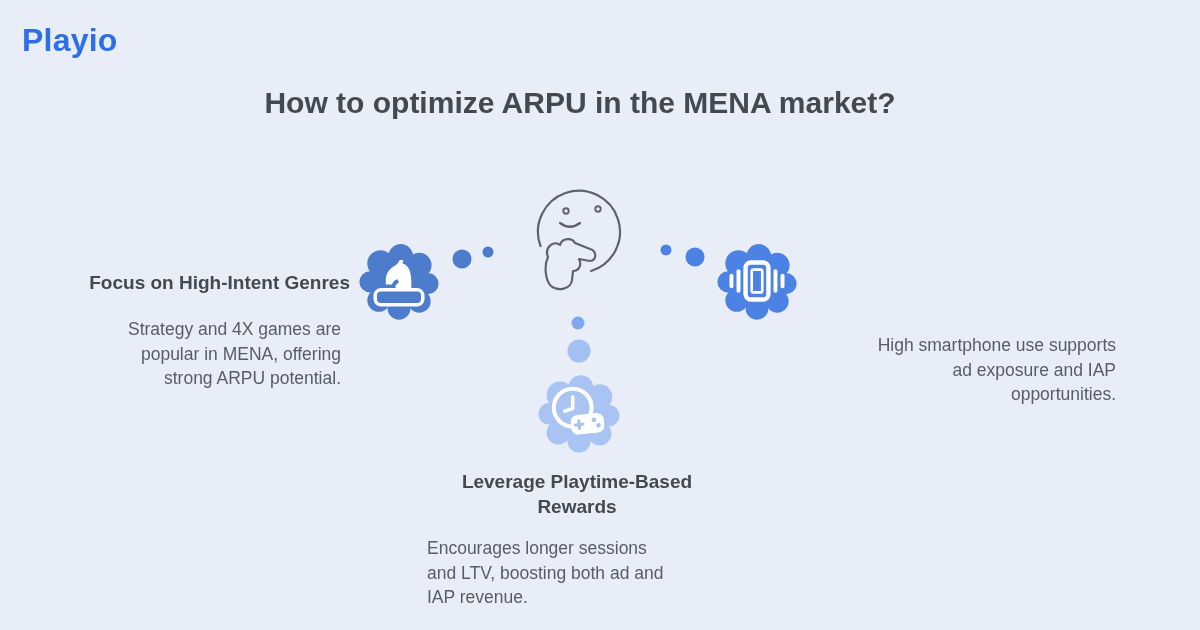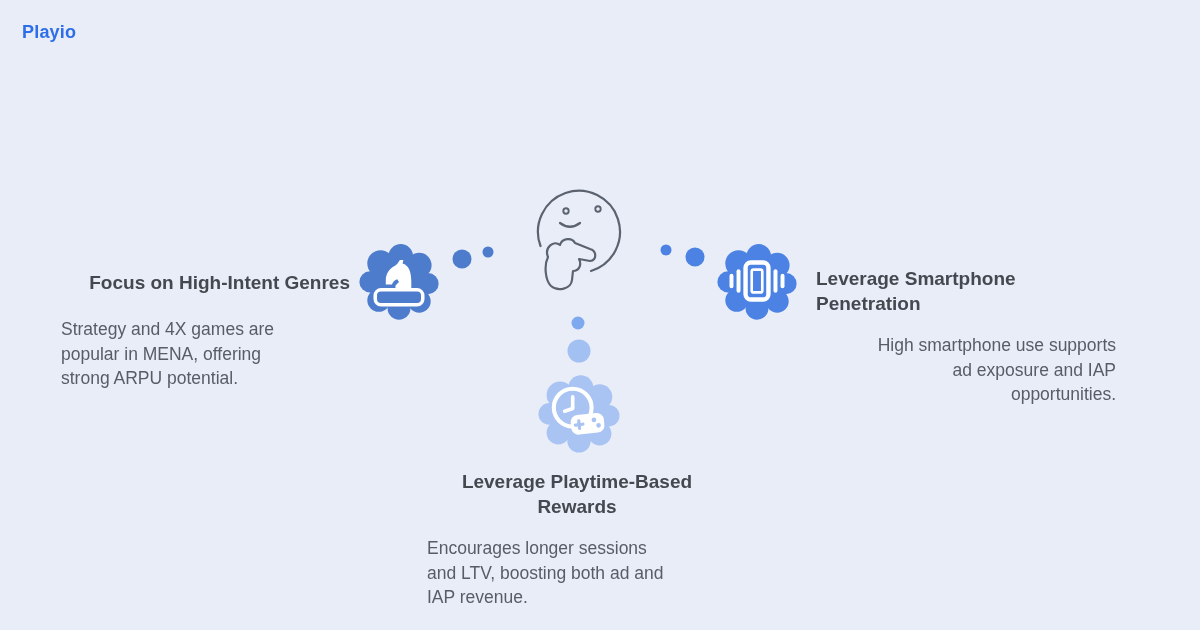--- a/index.html
+++ b/index.html
@@ -7,21 +7,21 @@
   #canvas {
     position: relative;
     width: 1200px;
     height: 630px;
     background: var(--background, #e9edf8);
     overflow: hidden;
   }
   .logo {
     position: absolute;
     left: 22px; top: 22px;
-    font-size: 18px;
+    font-size: 32px;
     font-weight: 800;
     letter-spacing: 0.2px;
     color: var(--logo-blue, #2e6fe9);
   }
   .title {
     position: absolute;
     left: 0; top: 86px;
     width: 1160px;
     text-align: center;
     font-size: 30px;
@@ -38,21 +38,21 @@
   }
   .body-text {
     position: absolute;
     font-size: 17.5px;
     font-weight: 400;
     line-height: 24.5px;
     color: var(--body-text, #575d66);
     white-space: pre-line;
   }
   .h-left  { left: 30px;  top: 270px; width: 320px; text-align: right; }
-  .b-left  { left: 61px;  top: 317px; width: 280px; text-align: left; }
+  .b-left  { left: 61px;  top: 317px; width: 280px; text-align: right; }
   .h-right { left: 816px; top: 266px; width: 270px; text-align: left; }
   .b-right { left: 816px; top: 333px; width: 300px; text-align: right; }
   .h-bottom{ left: 427px; top: 469px; width: 300px; text-align: center; }
   .b-bottom{ left: 427px; top: 536px; width: 300px; text-align: left; }
 
   svg.abs { position: absolute; }
   .blob-left   { fill: var(--bubble-left, #4d7ccd); }
   .blob-right  { fill: var(--bubble-right, #4b82e4); }
   .blob-bottom { fill: var(--bubble-bottom, #a9c4f3); }
   .icon-stroke { stroke: var(--icon-white, #fff); fill: none; stroke-linecap: round; stroke-linejoin: round; }
@@ -65,20 +65,21 @@
   .face-line   { stroke: var(--face-outline, #5b6370); fill: none; stroke-linecap: round; stroke-linejoin: round; }
   .hand-shape  { stroke: var(--face-outline, #5b6370); fill: var(--background, #e9edf8); stroke-linejoin: round; }
 </style>
 </head>
 <body>
 
 <div id="canvas">
 
   <div class="logo">Playio</div>
 
+  <div class="title">How to optimize ARPU in the MENA market?</div>
 
   <svg class="abs" style="left:528px; top:185px;" width="110" height="125" viewBox="0 0 110 125">
     <path class="face-line" stroke-width="2.2" d="M12.5,61 A41,41 0 1 1 63,86"></path>
     <circle class="face-line" stroke-width="1.9" cx="38" cy="26" r="2.7"></circle>
     <circle class="face-line" stroke-width="1.9" cx="70" cy="24" r="2.7"></circle>
     <path class="face-line" stroke-width="2.2" d="M32,38 Q42,45.5 52,38"></path>
     <path class="hand-shape" stroke-width="2.2" d="M20,72 C16,62 26,55 32,60 C34,53 44,52 47,58 L62,64 C69,66 69,75 62,76 L51,74 C54,80 51,86 45,86 L44,95 C43,104 30,107 23,101 C17,95 16,80 20,72 Z"></path>
   </svg>
 
   <svg class="abs" style="left:0; top:0;" width="1200" height="630" viewBox="0 0 1200 630">
@@ -155,22 +156,20 @@
         </g>
       </g>
     </g>
   </svg>
 
   <div class="heading h-left">Focus on High-Intent Genres</div>
   <div class="body-text b-left">Strategy and 4X games are
 popular in MENA, offering
 strong ARPU potential.</div>
 
-  <div class="heading h-right">Leverage Smartphone
-Penetration</div>
   <div class="body-text b-right">High smartphone use supports
 ad exposure and IAP
 opportunities.</div>
 
   <div class="heading h-bottom">Leverage Playtime-Based
 Rewards</div>
   <div class="body-text b-bottom">Encourages longer sessions
 and LTV, boosting both ad and
 IAP revenue.</div>
 

